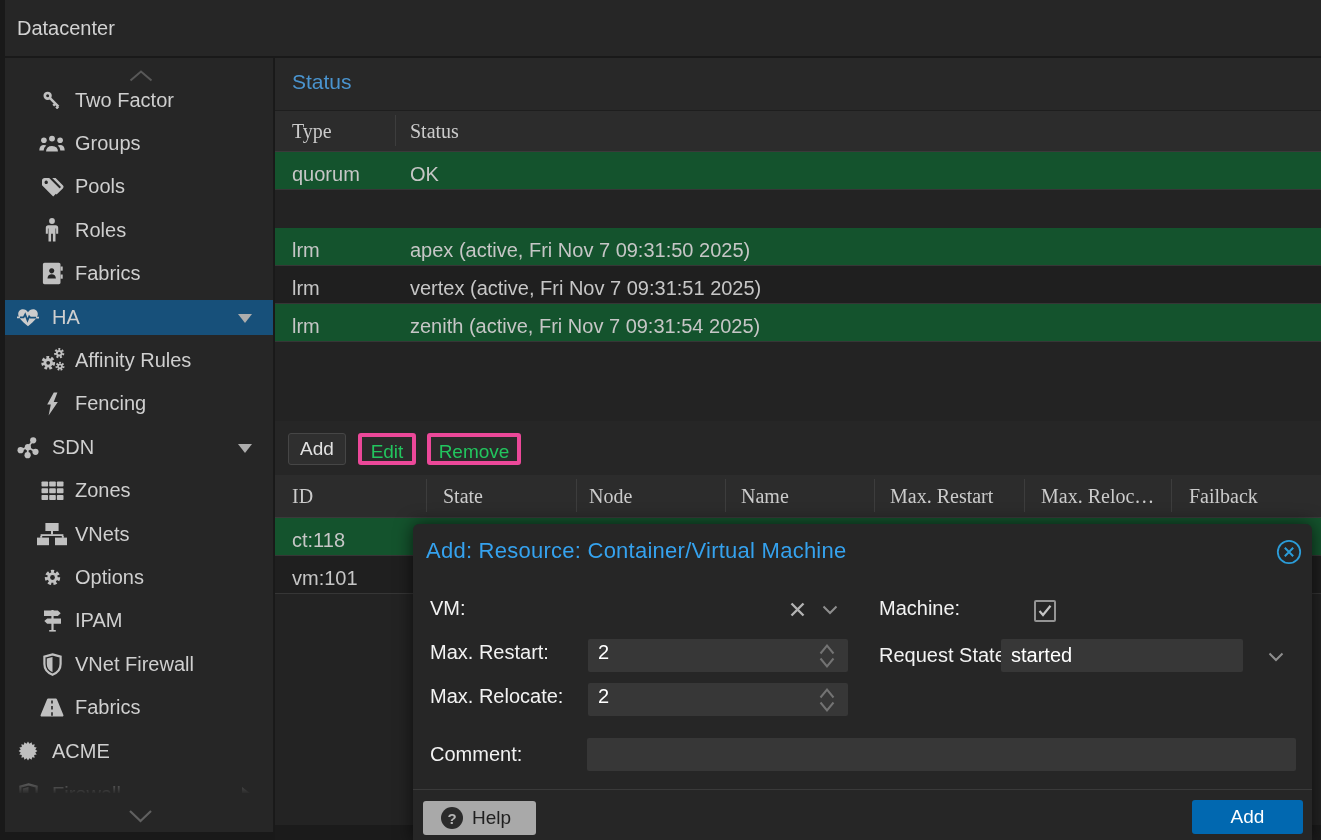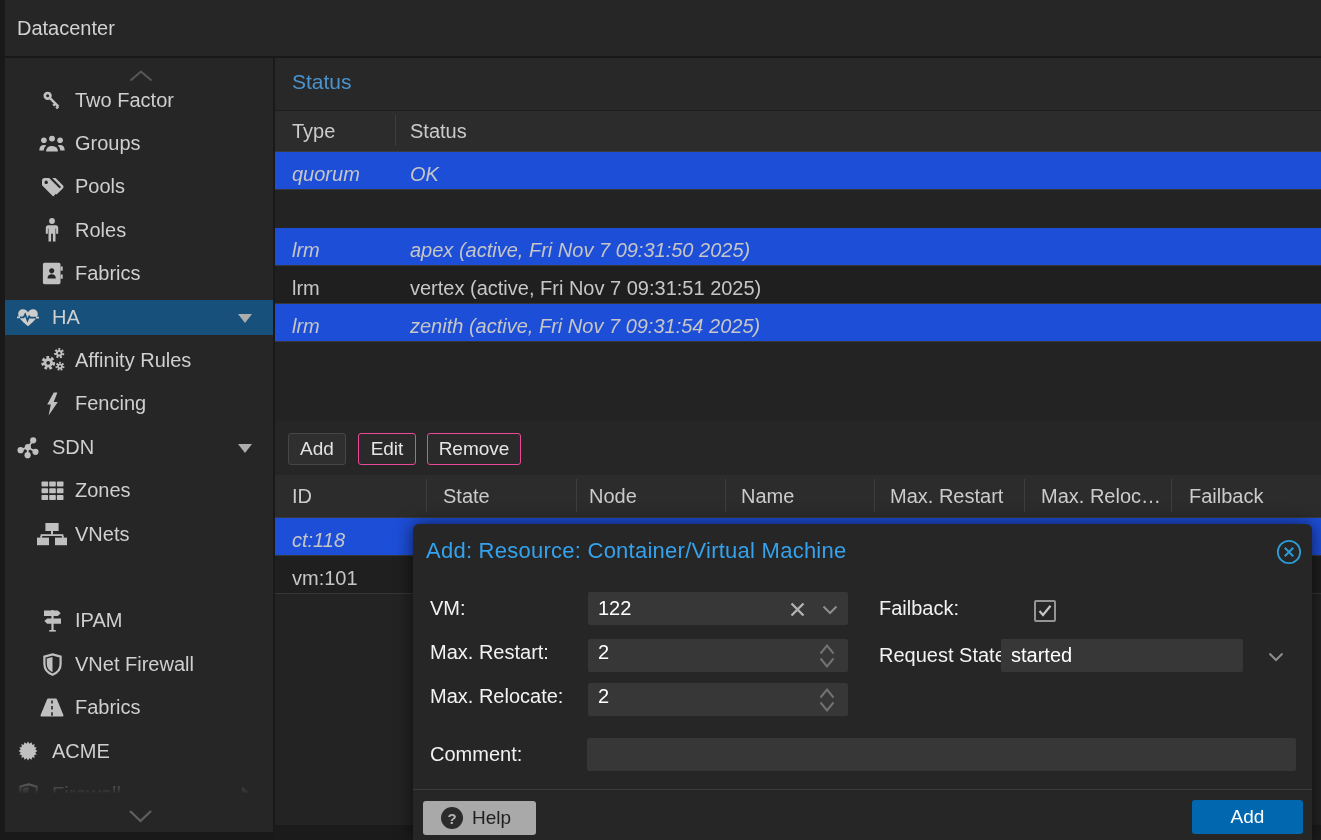--- a/index.html
+++ b/index.html
@@ -28,33 +28,33 @@
 .arrow-rt { position:absolute; left:237px; top:10px; width:0; height:0;
   border-top:7px solid transparent; border-bottom:7px solid transparent;
   border-left:9px solid #adadad; }
 
 
 #content { left:275px; top:58px; width:1046px; height:782px; background:#232323; }
 .phead { position:absolute; left:0; width:1046px; height:53px; background:#282828;
   color:#4a94cf; font-size:21px; line-height:47px; padding-left:17px;
   border-bottom:1px solid #1e1e1e; }
 .ghead { position:absolute; left:0; width:1046px; background:#2c2c2c;
-  border-bottom:1px solid #3a3a3a; color:#cbcbcb; font-size:20px; }
+  border-bottom:1px solid #3a3a3a; color:#cbcbcb; font-size:20px;font-family:Liberation Serif, serif; }
 .gcell { position:absolute; top:0; height:100%; line-height:40px; }
 .gsep { position:absolute; top:4px; bottom:5px; width:1px; background:#3d3d3d; }
 .grow { position:absolute; left:0; width:1046px; height:38px; line-height:44px;
   color:#c6c6c6; font-size:20px; border-bottom:1px solid #363636; }
-.grow.odd { background:#1d4ed8;font-style:italic; }
+.grow.odd { background:#14532d; }
 .grow.even { background:#1f1f1f; }
 
 
 .tbtn { position:absolute; top:12px; height:32px; border-radius:3px; font-size:19px;
   text-align:center; line-height:30px; }
 .tbtn.en { background:#2f2f2f; border:1px solid #464646; color:#e2e2e2; }
-.tbtn.dis { background:#2a2a2a; border:1px solid #ec4899; color:#e5e5e5; }
+.tbtn.dis { background:#2a2a2a; border:4px solid #ec4899; color:#22c55e; }
 
 
 #dlg { left:413px; top:524px; width:899px; height:316px; background:#262626;
   border-radius:6px 6px 0 0; box-shadow:0 0 18px rgba(0,0,0,0.65); }
 #dlg-title { position:absolute; left:13px; top:0; height:53px; line-height:53px;
   color:#35a2ee; font-size:22px; letter-spacing:0.25px; }
 .flabel { position:absolute; color:#f2f2f2; font-size:20px; height:33px; line-height:33px; }
 .ffield { position:absolute; height:33px; background:#373737; border-radius:2px;
   color:#ffffff; font-size:20px; line-height:33px; padding-left:10px; }
 #footer-line { position:absolute; left:0px; top:265px; width:899px; height:1px; background:#3a3a3a; }
@@ -185,20 +185,28 @@
             <rect x="8.4" y="1" width="13.2" height="8"></rect>
 <rect x="14" y="9" width="2" height="3.5"></rect>
             <rect x="3.6" y="12.2" width="22.8" height="1.8"></rect>
 <rect x="3.2" y="14" width="2" height="1.8"></rect>
             <rect x="24.8" y="14" width="2" height="1.8"></rect>
 <rect x="0" y="15.6" width="12" height="7.6"></rect>
             <rect x="18" y="15.6" width="12" height="7.6"></rect>
           </g>
         </svg>
         <span class="txt">VNets</span>
+      </div>
+  <div class="mitem child" style="top:501.9px">
+        <svg style="position:absolute;left:36.5px;top:7.0px" width="21" height="21" viewBox="0 0 21 21">
+          <circle cx="10.5" cy="10.5" r="5.2" fill="#c0c0c0"></circle>
+          <circle cx="10.5" cy="10.5" r="6.1" fill="none" stroke="#c0c0c0" stroke-width="3.2" stroke-dasharray="3.1 2.2"></circle>
+          <circle cx="10.5" cy="10.5" r="2.4" fill="#262626"></circle>
+        </svg>
+        <span class="txt">Options</span>
       </div>
   <div class="mitem child" style="top:545.3px">
         <svg style="position:absolute;left:35.5px;top:6.0px" width="23" height="23" viewBox="0 0 23 23">
           <g fill="#c0c0c0">
             <rect x="10.4" y="1" width="2.2" height="21"></rect>
 <path d="M3 1.6 h13.8 l2.9 2.7 -2.9 2.7 H3 z"></path>
             <path d="M20 9.4 H6.2 L3.3 12.1 l2.9 2.7 H20 z"></path>
 <rect x="8.2" y="21" width="6.6" height="1.6"></rect>
           </g>
         </svg>
@@ -294,40 +302,39 @@
   <div style="position:absolute;left:0;top:767px;width:1046px;height:15px;background:#1b1b1b"></div>
   </div>
 
   <div class="abs" id="dlg">
   <div id="dlg-title">Add: Resource: Container/Virtual Machine</div>
   <svg style="position:absolute;left:863px;top:15px" width="26" height="26" viewBox="0 0 26 26">
         <circle cx="13" cy="13" r="11.2" fill="none" stroke="#2b9cd8" stroke-width="1.8"></circle>
         <path d="M8.8 8.8 L17.2 17.2 M17.2 8.8 L8.8 17.2" stroke="#2b9cd8" stroke-width="2" fill="none"></path>
       </svg>
   <div class="flabel" style="left:17px;top:68px">VM:</div>
-  <div class="ffield" style="left:175px;top:68px;width:260px">122</div>
   <svg style="position:absolute;left:376px;top:77px" width="17" height="17" viewBox="0 0 17 17">
         <path d="M2.5 2.5 L14.5 14.5 M14.5 2.5 L2.5 14.5" stroke="#b2b2b2" stroke-width="2.4" fill="none"></path>
       </svg>
   <svg style="position:absolute;left:409px;top:81px" width="16" height="10" viewBox="0 0 16 10">
         <path d="M1.5 1.5 L8 8 L14.5 1.5" stroke="#8e8e8e" stroke-width="2" fill="none"></path>
       </svg>
   <div class="flabel" style="left:17px;top:112px">Max. Restart:</div>
   <div class="ffield" style="left:175px;top:115px;width:260px;line-height:27px">2</div>
   <svg style="position:absolute;left:405px;top:117px" width="18" height="30" viewBox="0 0 18 30">
         <path d="M2.5 12.5 L9 4.5 L15.5 12.5" stroke="#737373" stroke-width="2" fill="none"></path>
         <path d="M2.5 17.5 L9 25.5 L15.5 17.5" stroke="#737373" stroke-width="2" fill="none"></path>
       </svg>
   <div class="flabel" style="left:17px;top:156px">Max. Relocate:</div>
   <div class="ffield" style="left:175px;top:159px;width:260px;line-height:27px">2</div>
   <svg style="position:absolute;left:405px;top:161px" width="18" height="30" viewBox="0 0 18 30">
         <path d="M2.5 12.5 L9 4.5 L15.5 12.5" stroke="#737373" stroke-width="2" fill="none"></path>
         <path d="M2.5 17.5 L9 25.5 L15.5 17.5" stroke="#737373" stroke-width="2" fill="none"></path>
       </svg>
-  <div class="flabel" style="left:466px;top:68px">Failback:</div>
+  <div class="flabel" style="left:466px;top:68px">Machine:</div>
   <div style="position:absolute;left:621px;top:76px;width:22px;height:22px;border:2px solid #949494;border-radius:2px"></div>
   <svg style="position:absolute;left:624px;top:80px" width="16" height="14" viewBox="0 0 16 14">
         <path d="M2.5 7 L6 11 L13.5 1.8" stroke="#c4c4c4" stroke-width="2.2" fill="none"></path>
       </svg>
   <div class="flabel" style="left:466px;top:115px">Request State:</div>
   <div class="ffield" style="left:588px;top:115px;width:242px">started</div>
   <svg style="position:absolute;left:855px;top:128px" width="16" height="10" viewBox="0 0 16 10">
         <path d="M1.5 1.5 L8 8 L14.5 1.5" stroke="#8e8e8e" stroke-width="2" fill="none"></path>
       </svg>
   <div class="flabel" style="left:17px;top:214px">Comment:</div>

